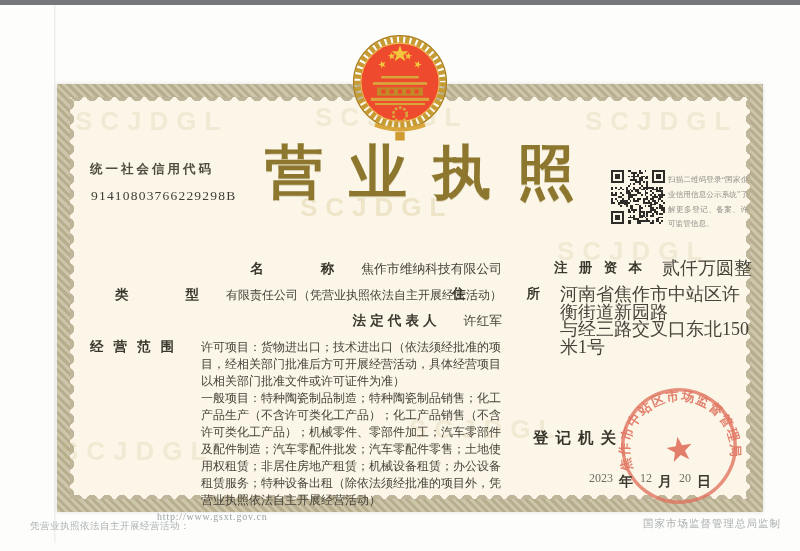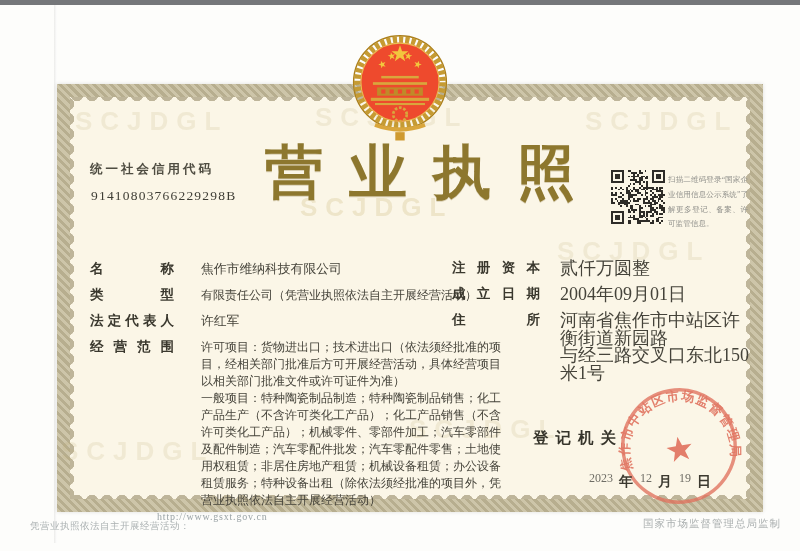--- a/index.html
+++ b/index.html
@@ -33,21 +33,21 @@
              font-size:58px;font-weight:bold;color:#8d772e;letter-spacing:26px;text-indent:26px;
              text-shadow:0 1px 0 rgba(120,95,30,.25);}
   .qr{position:absolute;left:554px;top:86px;width:54px;height:54px;}
   .qr svg{width:54px;height:54px;}
   .qr-cap{position:absolute;left:611px;top:89px;width:80px;font-size:7.6px;line-height:1.95;
           color:#90908b;text-align:justify;}
   
   .col{position:absolute;}
   .col-left{left:33px;top:176px;width:412px;}
   .col-right{left:395px;top:176px;width:300px;}
-  .frow{display:flex;align-items:flex-start;margin-bottom:8px;}
+  .frow{display:flex;align-items:flex-start;margin-bottom:8px;justify-content:flex-end;}
   .flabel{flex:0 0 84px;margin-right:27px;font-size:13.5px;font-weight:bold;color:#3a382e;
           text-align:justify;text-align-last:justify;line-height:18px;}
   .col-right .flabel{flex-basis:88px;margin-right:20px;font-family:Liberation Mono, monospace;}
   .fval{font-size:12px;color:#45433a;line-height:18px;white-space:pre-line;}
   .fval-scope{width:302px;line-height:17px;margin-top:1px;}
   .col-right .fval{font-size:18px;line-height:17.5px;}
   
   .reg-label{position:absolute;left:476px;top:344px;font-size:15.5px;font-weight:bold;
              letter-spacing:7px;color:#36342b;}
   .date-line{position:absolute;left:532px;top:388px;white-space:nowrap;}
@@ -396,24 +396,20 @@
 一般项目：特种陶瓷制品制造；特种陶瓷制品销售；化工产品生产（不含许可类化工产品）；化工产品销售（不含许可类化工产品）；机械零件、零部件加工；汽车零部件及配件制造；汽车零配件批发；汽车零配件零售；土地使用权租赁；非居住房地产租赁；机械设备租赁；办公设备租赁服务；特种设备出租（除依法须经批准的项目外，凭营业执照依法自主开展经营活动）</span>
       </div>
     </div>
 
     <div class="col col-right">
       <div class="frow">
         <span class="flabel">注册资本</span>
         <span class="fval">贰仟万圆整</span>
       </div>
       <div class="frow">
-        <span class="flabel">成立日期</span>
-        <span class="fval">2004年09月01日</span>
-      </div>
-      <div class="frow">
         <span class="flabel">住所</span>
         <span class="fval" style="width:200px">河南省焦作市中站区许衡街道新园路
 与经三路交叉口东北150米1号</span>
       </div>
     </div>
 
     <div class="reg-label">登记机关</div>
 
     <div class="seal">
       <svg viewBox="0 0 130 130">
@@ -421,21 +417,21 @@
             <path id="sealArc" d="M16,88 A52,52 0 1 1 114,88" fill="none"></path>
           </defs>
         <circle cx="65" cy="65" r="57" fill="none" stroke="#e0705c" stroke-width="3.5" opacity=".9"></circle>
         <path d="M65,41.4 L68.2,50.7 L77.9,50.9 L70.2,56.7 L73,66 L65,60.4 L57,66 L59.8,56.7 L52.1,50.9 L61.8,50.7 Z" transform="translate(0,14)" fill="#df6a56"></path>
         <text font-size="13" fill="#dd6450" letter-spacing="1.5" font-weight="bold" opacity=".95">
           <textPath href="#sealArc" startOffset="4%">焦作市中站区市场监督管理局</textPath>
         </text>
       </svg>
     </div>
 
-    <div class="date-line"><span class="date-num">2023</span><span class="date-unit">年</span><span class="date-num">12</span><span class="date-unit">月</span><span class="date-num">19</span><span class="date-unit">日</span></div>
+    <div class="date-line"><span class="date-num">2023</span><span class="date-unit">年</span><span class="date-num">12</span><span class="date-unit">月</span><span class="date-num">20</span><span class="date-unit">日</span></div>
   </div>
 
   <div class="emblem">
     <svg viewBox="0 0 96 116">
       <defs>
         <path id="st" d="M0,-8.5 L2,-2.75 L8.08,-2.63 L3.23,1.05 L5,6.88 L0,3.4 L-5,6.88 L-3.23,1.05 L-8.08,-2.63 L-2,-2.75 Z"></path>
       </defs>
       <circle cx="48" cy="52" r="44.5" fill="none" stroke="#ab7f1d" stroke-width="1.4"></circle>
       <circle cx="48" cy="52" r="41" fill="none" stroke="#c59b33" stroke-width="6.5" stroke-dasharray="4 2"></circle>
       <circle cx="48" cy="52" r="38" fill="#ee4a2d"></circle>

